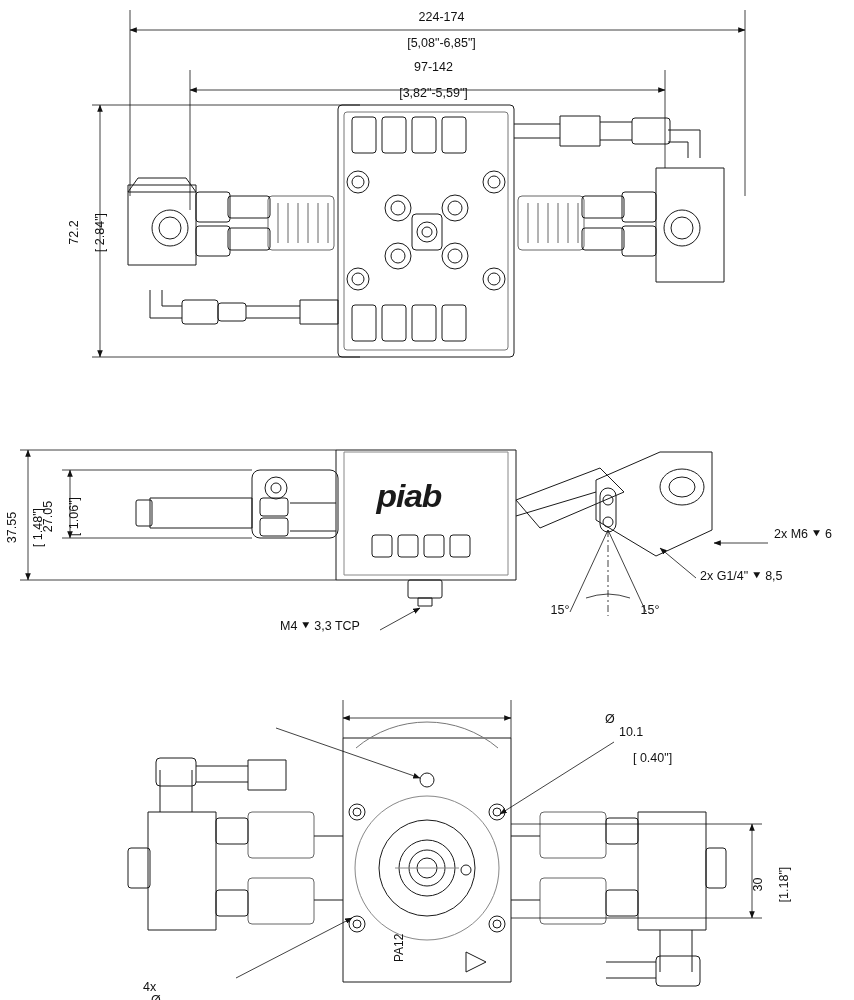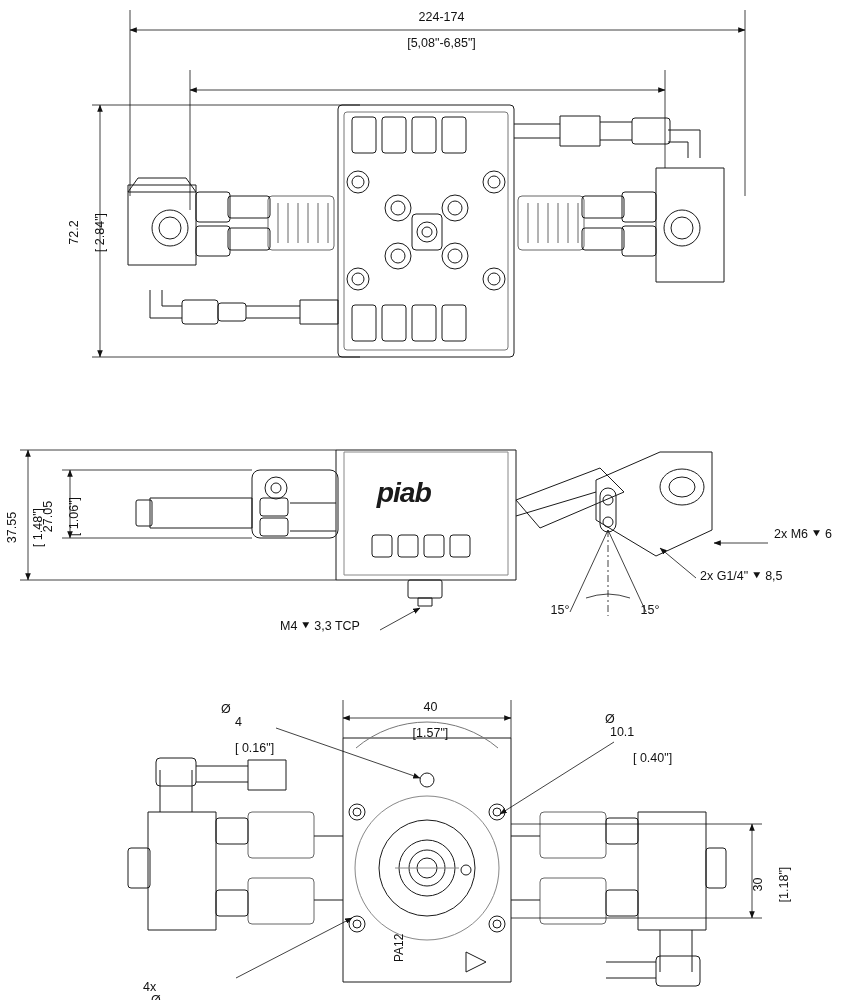--- a/index.html
+++ b/index.html
@@ -238,62 +238,57 @@
     <line x1="236" y1="978" x2="352" y2="918" marker-end="url(#ah)"></line>
   </g>
 
   <text x="403" y="962" font-size="12" fill="#111" transform="rotate(-90 403 962)" font-family="Liberation Sans, sans-serif">PA12</text>
 </svg>
 
 <div class="dim" style="left:370px;top:-2px;width:136px;">
   <span>224-174</span><br>
   <span>[5,08"-6,85"]</span>
 </div>
+<div class="dim" style="left:362px;top:48px;width:136px;">
+  <span>97-142</span><br>
+  <span>[3,82"-5,59"]</span>
+</div>
 <div class="vert rot" style="left:26px;top:210px;width:110px;">
   <span>72.2</span><br>
   <span>[ 2.84"]</span>
 </div>
 
 <div class="vert rot" style="left:-36px;top:505px;width:110px;">
   <span>37.55</span><br>
   <span>[ 1.48"]</span>
 </div>
 <div class="vert rot" style="left:0px;top:494px;width:110px;">
   <span>27.05</span><br>
   <span>[ 1.06"]</span>
 </div>
 
 <div class="dim left" style="left:774px;top:528px;width:90px;">2x M6 ⯆ 6</div>
 <div class="dim left" style="left:700px;top:570px;width:150px;">2x G1/4" ⯆ 8,5</div>
 <div class="dim left" style="left:280px;top:620px;width:140px;">M4 ⯆ 3,3 TCP</div>
 <div class="dim" style="left:540px;top:604px;width:40px;">15°</div>
 <div class="dim" style="left:630px;top:604px;width:40px;">15°</div>
 
-<div style="position:absolute;left:378px;top:478px;font-size:27px;font-style:italic;font-weight:bold;
+<div style="position:absolute;left:378px;top:478px;font-size:32px;font-style:italic;font-weight:bold;
             font-family:'Liberation Sans', sans-serif;color:#1a1a1a;letter-spacing:-1px;">
   <span style="display:inline-block;transform:scaleX(1.05);">piab</span>
 </div>
 
-<div class="dim" style="left:377px;top:688px;width:100px;">
-  <span>40</span><br>
-  <span>[1.57"]</span>
-</div>
 <div class="vert rot" style="left:710px;top:862px;width:110px;">
   <span>30</span><br>
   <span>[1.18"]</span>
 </div>
 
-<div class="dim left" style="left:214px;top:690px;width:120px;">
-  <span>Ø</span>
-  <span style="margin-left:14px;">4</span><br>
-  <span style="margin-left:14px;">[ 0.16"]</span>
-</div>
 <div class="dim left" style="left:598px;top:700px;width:130px;">
   <span>Ø</span>
-  <span style="margin-left:5px;">10.1</span><br>
+  <span style="margin-left:14px;">10.1</span><br>
   <span style="margin-left:28px;">[ 0.40"]</span>
 </div>
 <div class="dim left" style="left:136px;top:968px;width:160px;">
   <span>4x</span>
   <span style="margin-left:8px;">Ø</span>
   <br>
   
 </div>
 
 </div>

